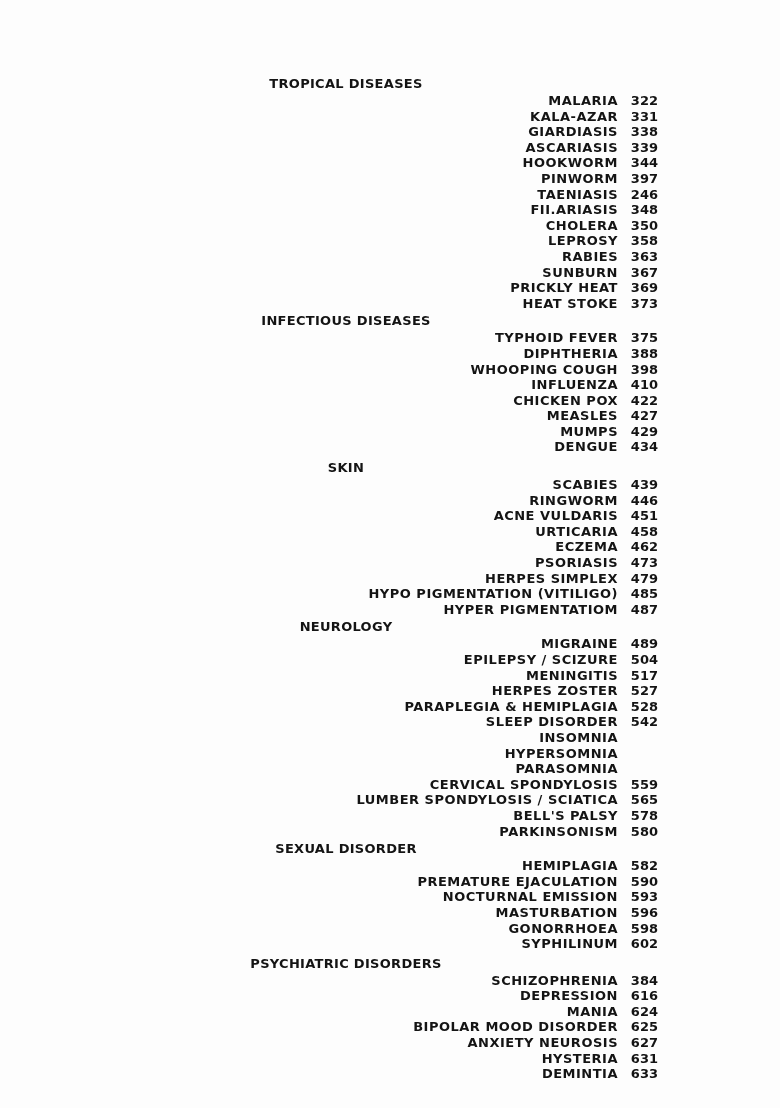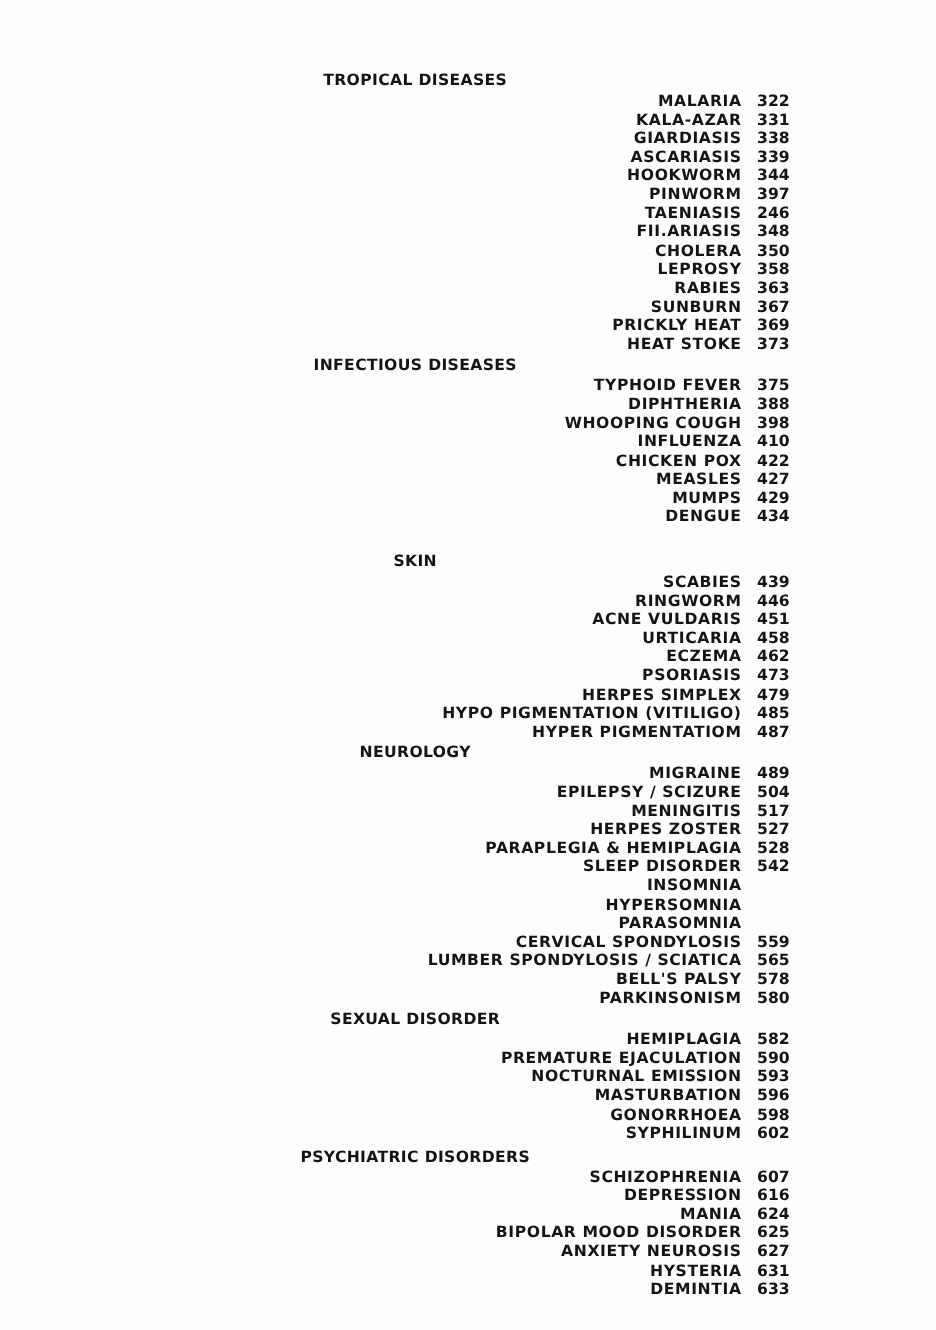--- a/index.html
+++ b/index.html
@@ -3,21 +3,21 @@
   <meta charset="utf-8">
   <style>
     html, body { margin: 0; padding: 0; background: #ffffff; }
     body { width: 780px; height: 1108px; position: relative; overflow: hidden; }
     .page {
       position: absolute; left: 0; top: 0; width: 780px; height: 1108px;
       background: #fdfdfd;
       font-family: "DejaVu Sans", sans-serif;
       color: #141414;
     }
-    .toc { position: absolute; left: 124px; top: 58px; width: 534px; }
+    .toc { position: absolute; left: 124px; top: 74px; width: 534px; }
     .section-title {
       height: 19px; line-height: 19px; font-size: 13px; font-weight: bold;
       text-align: center; letter-spacing: 0.3px; padding-right: 90px;
     }
     .row {
       display: flex; justify-content: flex-end; align-items: baseline;
       height: 15.6px; line-height: 15.6px; font-size: 13px; font-weight: bold;
       letter-spacing: 0.5px;
     }
     .row .label { white-space: nowrap; }
@@ -122,21 +122,21 @@
           <span class="label">MUMPS</span>
           <span class="page-num">429</span>
         </div>
       <div class="row">
           <span class="label">DENGUE</span>
           <span class="page-num">434</span>
         </div>
     </div>
 
     <div class="section">
-      <div class="section-title" style="margin-top:20px;">SKIN</div>
+      <div class="section-title" style="margin-top:3px;">SKIN</div>
       <div class="row">
           <span class="label">SCABIES</span>
           <span class="page-num">439</span>
         </div>
       <div class="row">
           <span class="label">RINGWORM</span>
           <span class="page-num">446</span>
         </div>
       <div class="row">
           <span class="label">ACNE VULDARIS</span>
@@ -249,21 +249,21 @@
       <div class="row">
           <span class="label">SYPHILINUM</span>
           <span class="page-num">602</span>
         </div>
     </div>
 
     <div class="section">
       <div class="section-title" style="margin-top:2px;">PSYCHIATRIC DISORDERS</div>
       <div class="row">
           <span class="label">SCHIZOPHRENIA</span>
-          <span class="page-num">607</span>
+          <span class="page-num">384</span>
         </div>
       <div class="row">
           <span class="label">DEPRESSION</span>
           <span class="page-num">616</span>
         </div>
       <div class="row">
           <span class="label">MANIA</span>
           <span class="page-num">624</span>
         </div>
       <div class="row">

